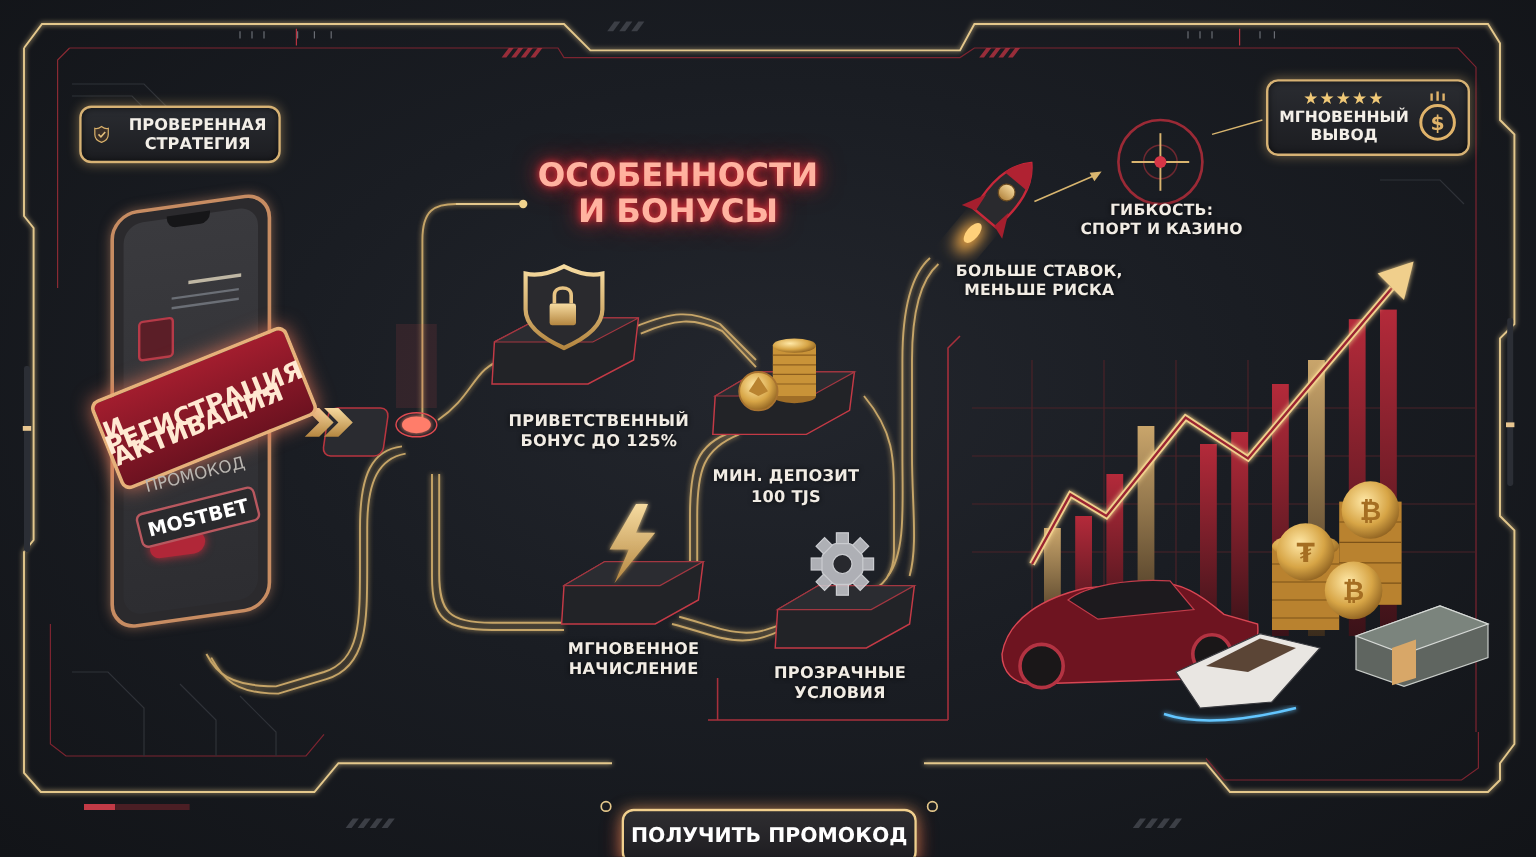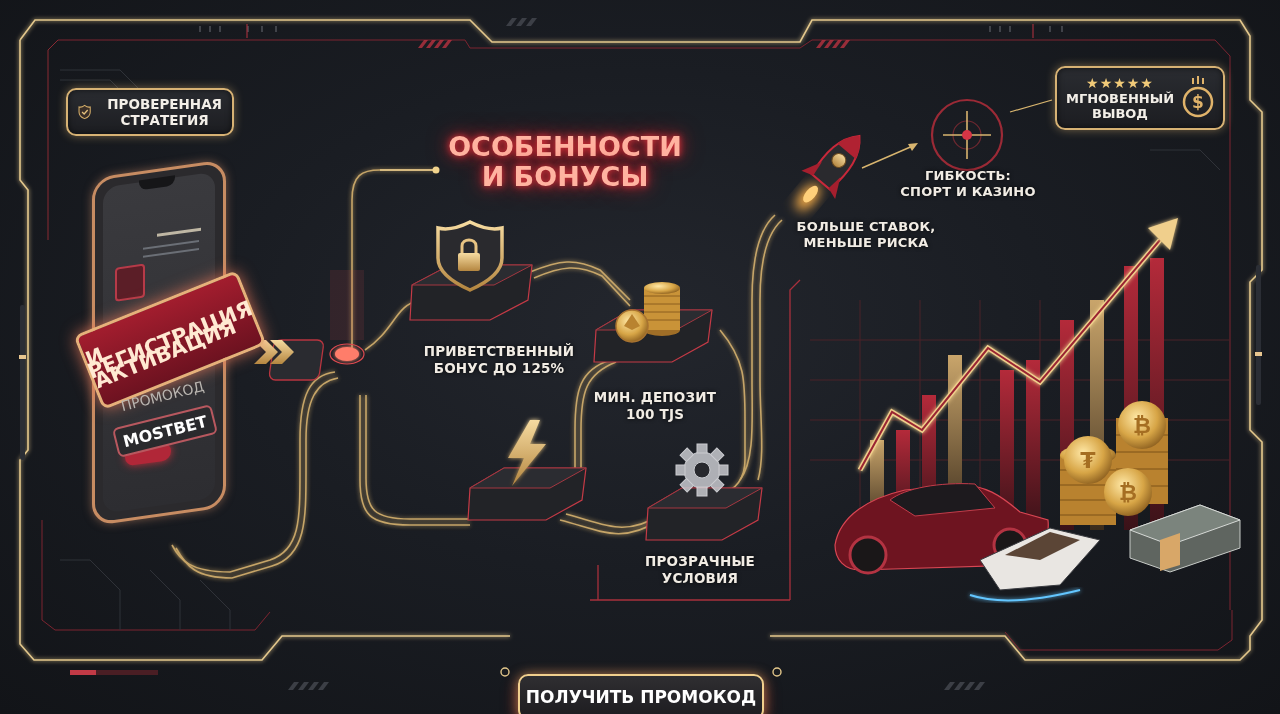--- a/index.html
+++ b/index.html
@@ -345,20 +345,24 @@
   </div>
 
   <div class="label" style="left:396px;top:343px;width:160px;margin-left:23px;">
     <div>Приветственный</div>
     <div>бонус до 125%</div>
   </div>
   <div class="label" style="left:590px;top:389px;width:130px;">
     <div>Мин. депозит</div>
     <div>100 TJS</div>
   </div>
+  <div class="label" style="left:468px;top:533px;width:120px;">
+    <div>Мгновенное</div>
+    <div>начисление</div>
+  </div>
   <div class="label" style="left:640px;top:553px;width:120px;">
     <div>Прозрачные</div>
     <div>условия</div>
   </div>
   <div class="label" style="left:796px;top:219px;width:140px;font-size:13px;line-height:16px;">
     <div>Больше ставок,</div>
     <div>меньше риска</div>
   </div>
   <div class="label" style="left:896px;top:168px;width:144px;font-size:13px;line-height:16px;">
     <div>Гибкость:</div>

